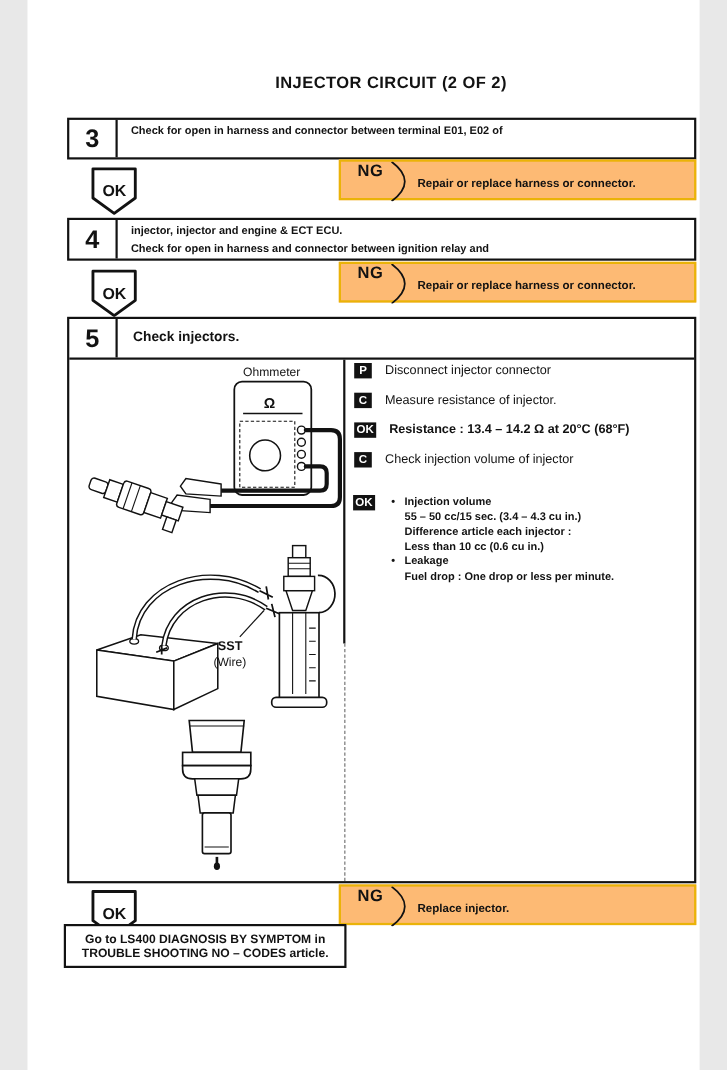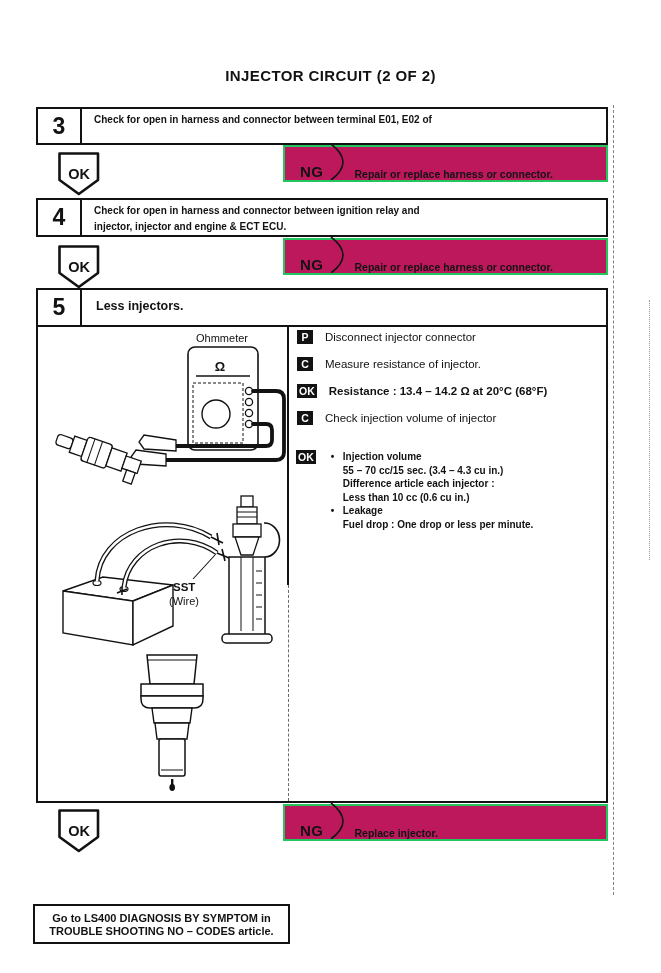--- a/index.html
+++ b/index.html
@@ -1,31 +1,31 @@
 <!DOCTYPE html>
 <html><head>
 <meta charset="utf-8">
 <style>
   * { margin:0; padding:0; box-sizing:border-box; }
   html,body { background:#e8e8e8; }
   body { font-family:"Liberation Sans", sans-serif; color:#121212; }
-  .page { position:relative; width:661px; height:973px; background:#ffffff; margin:0 auto; overflow:hidden; }
+  .page { position:relative; width:611px; height:973px; background:#ffffff; margin:0 auto; overflow:hidden; }
 
   .title { position:absolute; top:67px; left:0; width:661px; text-align:center;
            font-size:15px; font-weight:bold; letter-spacing:.4px; }
 
   .step-box { position:absolute; left:36px; width:572px; border:2px solid #121212; background:#fff; display:flex; }
   .step-num { width:44px; border-right:2px solid #121212; display:flex; align-items:center; justify-content:center;
               font-size:23px; font-weight:bold; }
   .step-text { flex:1; padding:3px 8px 16px 12px; font-weight:bold; font-size:10px; line-height:15.5px; }
 
   .ok-wrap { position:absolute; left:56px; width:46px; height:46px; }
 
-  .ng-box { position:absolute; left:283px; width:325px; height:37px; border:2px solid #22c55e; background:#be185d;
-            display:flex; align-items:flex-end; }
+  .ng-box { position:absolute; left:283px; width:325px; height:37px; border:2px solid #eab308; background:#fdba74;
+            display:flex; align-items:flex-start; }
   .ng-label { font-size:15px; font-weight:bold; margin-left:15px; letter-spacing:.5px; }
   .ng-bracket { margin-left:5px; flex:0 0 auto; }
   .ng-text { margin-left:8px; font-size:10.5px; font-weight:bold;margin-top:14px; }
 
   .box5 { position:absolute; left:36px; top:288px; width:572px; height:515px; border:2px solid #121212; background:#fff; }
   .box5-header { height:37px; border-bottom:2px solid #121212; display:flex; }
   .box5-title { padding:9px 0 0 14px; font-weight:bold; font-size:12.5px; }
   .divider-solid  { position:absolute; left:249px; top:37px; height:258px; border-left:2px solid #121212; }
   .divider-dashed { position:absolute; left:249.5px; top:295px; bottom:0; border-left:1px dashed #6a6a6a; }
 
@@ -37,21 +37,21 @@
 
   .spec-block { position:absolute; left:258px; top:160px; display:flex; align-items:flex-start; }
   .spec-list { margin-left:14px; font-size:10px; font-weight:bold; line-height:13.5px; }
   .spec-title { position:relative; padding-left:13px; }
   .spec-title::before { content:"\2022"; position:absolute; left:1px; top:0; }
   .spec-line { padding-left:13px; white-space:nowrap; }
 
   .diagram { position:absolute; }
   svg text { font-family:"Liberation Sans", sans-serif; fill:#121212; }
 
-  .footer-box { position:absolute; left:33px; top:904px; width:257px; height:40px; border:2.5px solid #121212;
+  .footer-box { position:absolute; left:33px; top:840px; width:257px; height:40px; border:2.5px solid #121212;
                 background:#fff; text-align:center; padding-top:6px; font-size:11px; font-weight:bold; line-height:13px; }
 
   .scan-edge   { position:absolute; left:613px; top:105px; height:790px; width:0; border-left:1px dashed #818181; }
   .scan-specks { position:absolute; left:649px; top:300px; height:260px; width:0; border-left:1px dotted #9a9a9a; }
 </style>
 </head>
 <body>
 
 <div class="page">
 
@@ -75,22 +75,22 @@
   <div class="ok-wrap" style="top:151px;">
     <svg width="46" height="46" viewBox="0 0 46 46">
       <path d="M3.5,2.5 H42 V29 L22.8,43 L3.5,29 Z" fill="#fff" stroke="#121212" stroke-width="2.6" stroke-linejoin="round"></path>
       <text x="23" y="27.5" text-anchor="middle" font-size="14.5" font-weight="bold">OK</text>
     </svg>
   </div>
 
   <div class="step-box" style="top:198px; height:39px;">
     <div class="step-num">4</div>
     <div class="step-text">
+      <div>injector, injector and engine &amp; ECT ECU.</div>
       <div>Check for open in harness and connector between ignition relay and</div>
-      <div>injector, injector and engine &amp; ECT ECU.</div>
     </div>
   </div>
 
   <div class="ng-box" style="top:238px;">
     <span class="ng-label">NG</span>
     <svg class="ng-bracket" width="18" height="36" viewBox="0 0 18 36">
       <path d="M2,0 C10,6 14,11 14,18 C14,25 10,30 2,36" fill="none" stroke="#121212" stroke-width="1.6"></path>
     </svg>
     <span class="ng-text">Repair or replace harness or connector.</span>
   </div>
@@ -98,21 +98,21 @@
   <div class="ok-wrap" style="top:244px;">
     <svg width="46" height="46" viewBox="0 0 46 46">
       <path d="M3.5,2.5 H42 V29 L22.8,43 L3.5,29 Z" fill="#fff" stroke="#121212" stroke-width="2.6" stroke-linejoin="round"></path>
       <text x="23" y="27.5" text-anchor="middle" font-size="14.5" font-weight="bold">OK</text>
     </svg>
   </div>
 
   <div class="box5">
     <div class="box5-header">
       <div class="step-num">5</div>
-      <div class="box5-title">Less injectors.</div>
+      <div class="box5-title">Check injectors.</div>
     </div>
     <div class="divider-solid"></div>
     <div class="divider-dashed"></div>
 
     <div class="proc-row" style="top:40px;">
       <span class="badge">P</span>
       <span class="proc-text">Disconnect injector connector</span>
     </div>
     <div class="proc-row" style="top:67px;">
       <span class="badge">C</span>
@@ -124,21 +124,21 @@
     </div>
     <div class="proc-row" style="top:121px;">
       <span class="badge">C</span>
       <span class="proc-text">Check injection volume of injector</span>
     </div>
 
     <div class="spec-block">
       <span class="badge">OK</span>
       <div class="spec-list">
         <div class="spec-title">Injection volume</div>
-        <div class="spec-line">55 – 70 cc/15 sec. (3.4 – 4.3 cu in.)</div>
+        <div class="spec-line">55 – 50 cc/15 sec. (3.4 – 4.3 cu in.)</div>
         <div class="spec-line">Difference article each injector :</div>
         <div class="spec-line">Less than 10 cc (0.6 cu in.)</div>
         <div class="spec-title">Leakage</div>
         <div class="spec-line">Fuel drop : One drop or less per minute.</div>
       </div>
     </div>
 
     <svg class="diagram" style="left:12px; top:40px;" width="240" height="160" viewBox="0 0 240 160">
       <text x="172" y="12" text-anchor="middle" font-size="11">Ohmmeter</text>
       <rect x="138" y="17" width="70" height="103" rx="7" fill="#fff" stroke="#121212" stroke-width="1.6"></rect>

